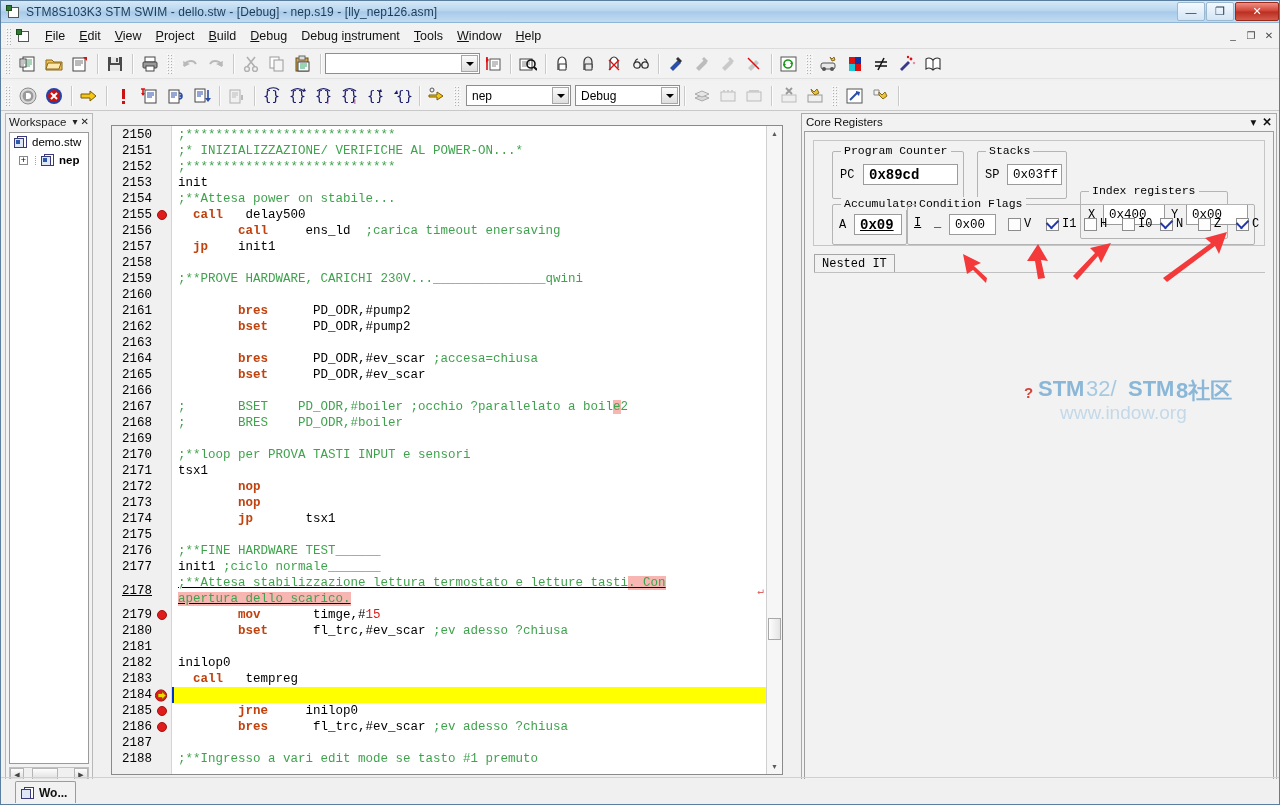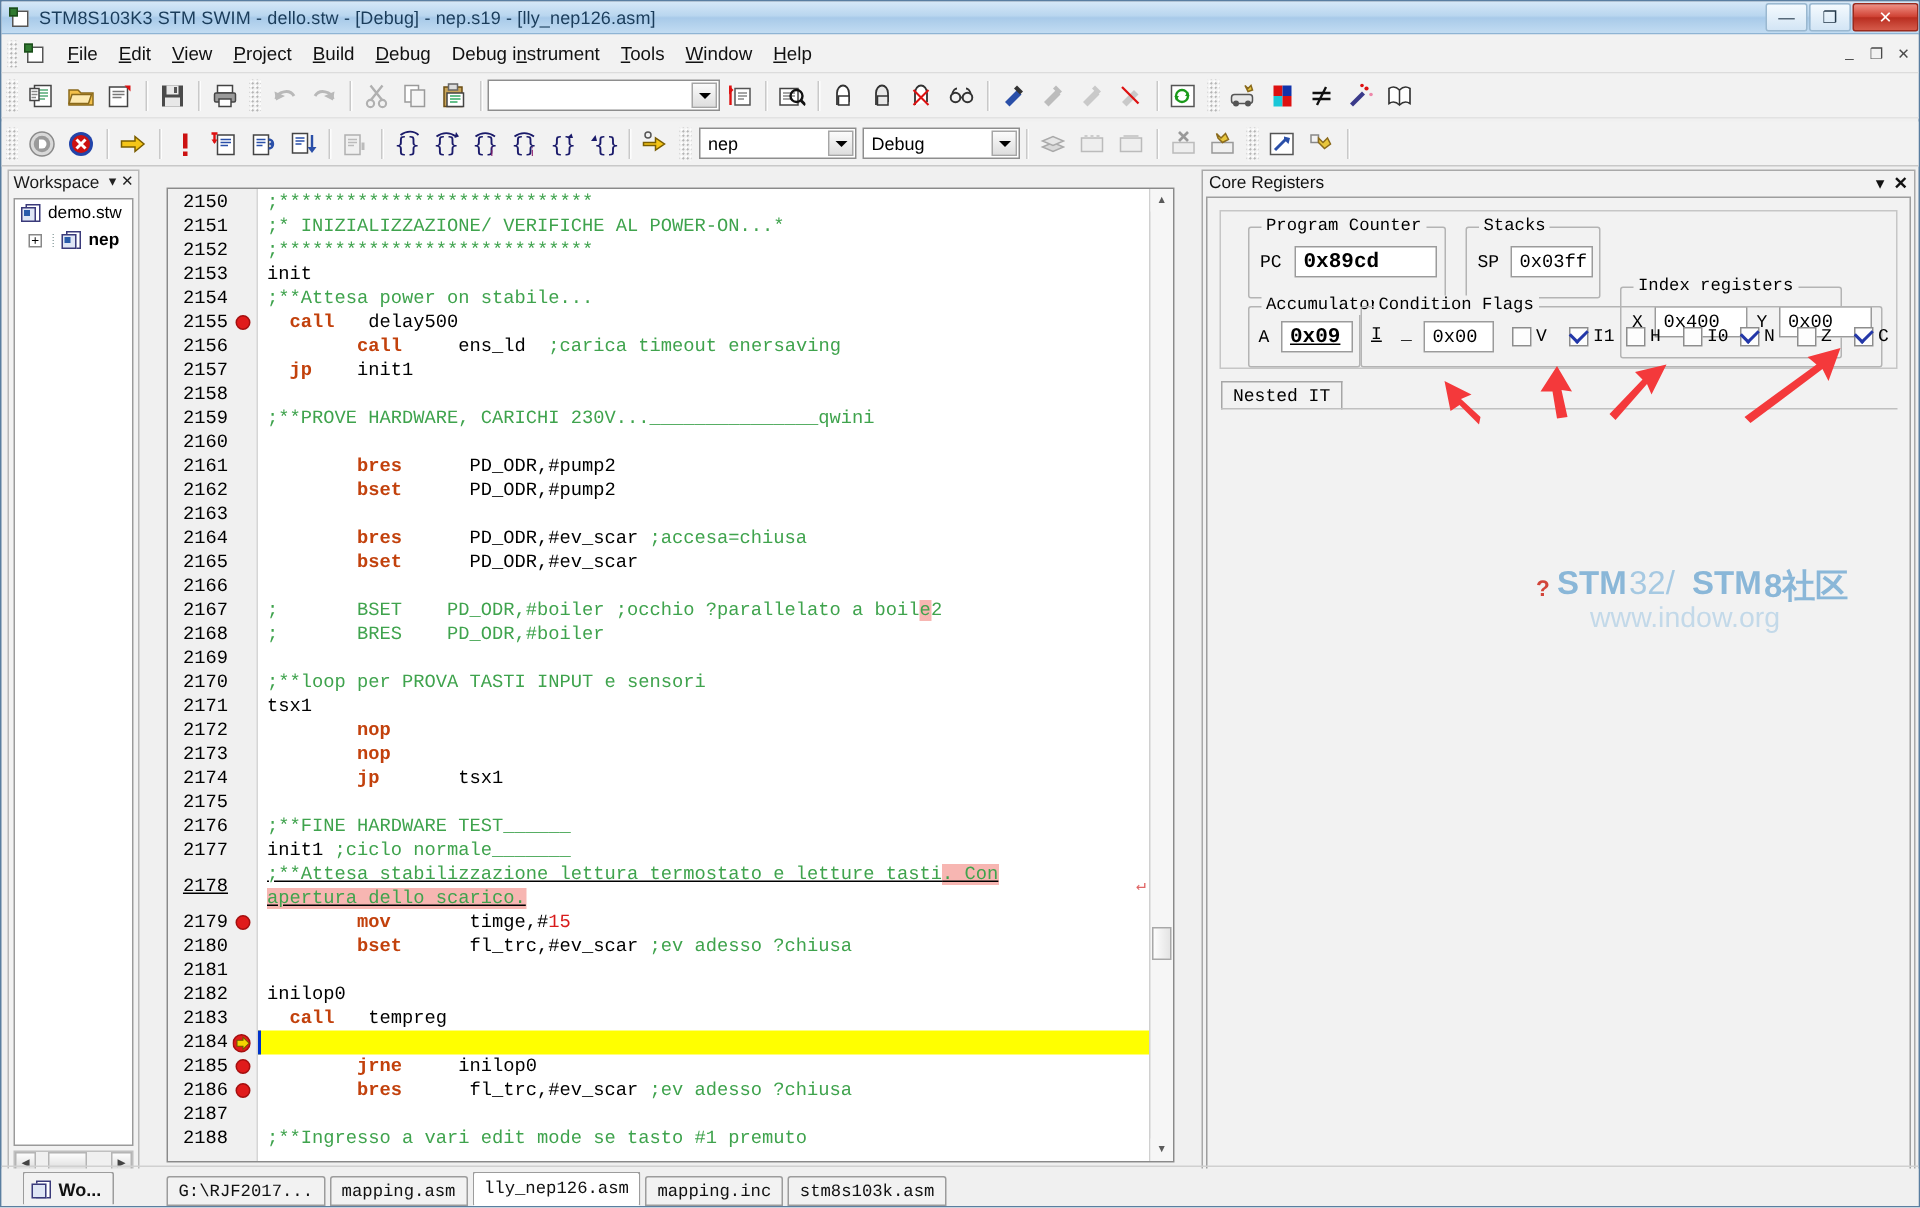--- a/index.html
+++ b/index.html
@@ -857,32 +857,15 @@
 
   <div class="statusline"></div>
   <div class="bottombar">
     <div class="ws-tab">
       <span class="ico">
           <span class="p1"></span>
           <span class="p2"></span>
         </span>
       <span>Wo...</span>
     </div>
-    <div class="file-tabs" id="file-tabs">
-        <div class="ftab">
-          <span>G:\RJF2017...</span>
-        </div>
-        <div class="ftab">
-          <span>mapping.asm</span>
-        </div>
-        <div class="ftab active">
-          <span>lly_nep126.asm</span>
-        </div>
-        <div class="ftab">
-          <span>mapping.inc</span>
-        </div>
-        <div class="ftab">
-          <span>stm8s103k.asm</span>
-        </div>
-      </div>
   </div>
 
 </div>
 
 </body></html>

